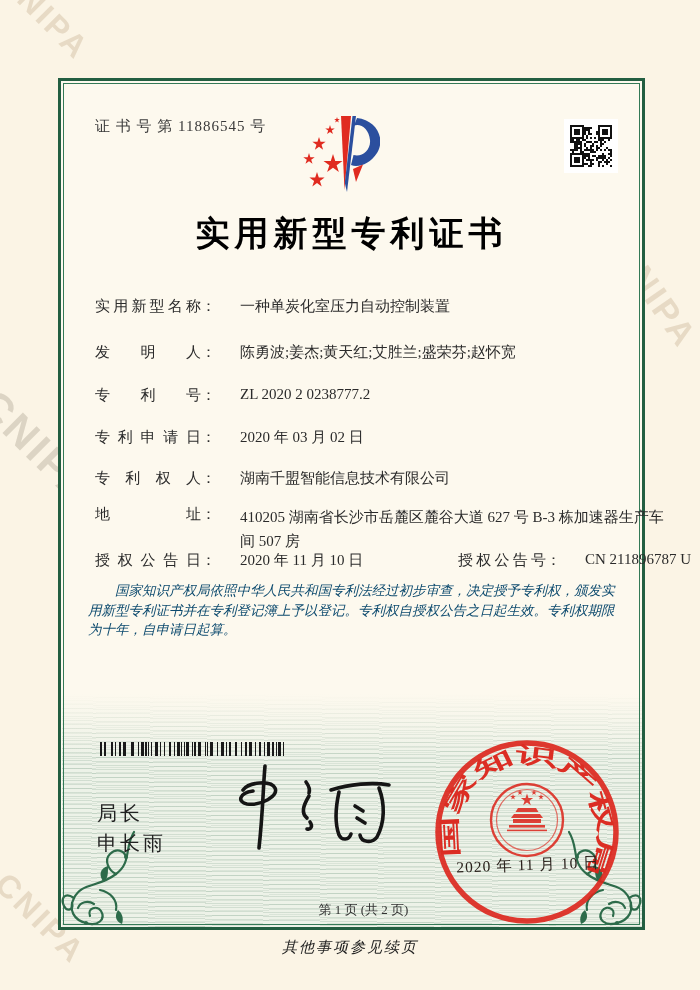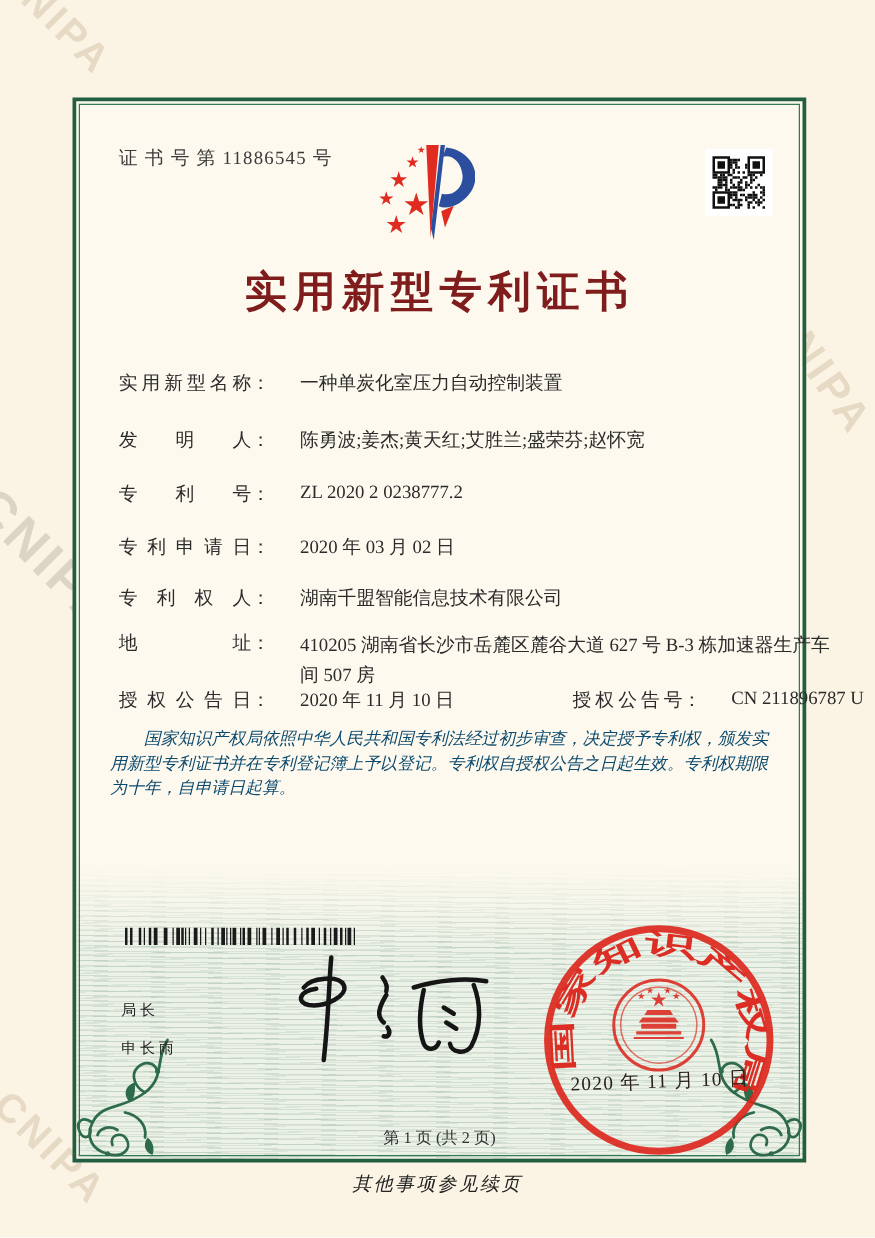--- a/index.html
+++ b/index.html
@@ -26,47 +26,47 @@
     position:absolute;left:62px;top:688px;width:580px;height:70px;
     background:linear-gradient(#fdf9ee 8%, rgba(253,249,238,0));
   }
   .border-outer{position:absolute;left:58px;top:78px;width:581px;height:846px;border:3px solid #235e41;}
   .border-inner{position:absolute;left:2px;top:2px;right:2px;bottom:2px;border:1px solid #347a57;}
   .cert-no{position:absolute;left:95px;top:117px;font-size:15px;color:#3a3a3a;letter-spacing:1px;}
   .logo{position:absolute;left:296px;top:110px;width:84px;height:88px;}
   .qr{position:absolute;left:564px;top:119px;width:54px;height:54px;background:#fff;padding:2px;box-sizing:border-box;}
   .title{
     position:absolute;left:61px;top:211px;width:581px;text-align:center;
-    font-size:34px;font-weight:bold;letter-spacing:5px;color:#7f1d1d;
+    font-size:34px;font-weight:bold;letter-spacing:5px;color:#000000;
   }
   .field-row{position:absolute;left:95px;font-size:15px;white-space:nowrap;}
   .field-label{display:inline-block;width:106px;text-align:justify;text-align-last:justify;vertical-align:top;}
   .field-colon{display:inline-block;vertical-align:top;}
   .field-value{display:inline-block;margin-left:24px;vertical-align:top;}
   .field-row.wrap{white-space:normal;}
   .field-row.wrap .field-value{width:424px;line-height:24px;}
   .grant-no{position:absolute;left:363px;top:0;}
   .grant-no .field-label{width:88px;}
   .paras{
     position:absolute;left:88px;top:581px;width:528px;
     font-size:13.5px;line-height:19.6px;color:#0c4a6e;font-style:italic;
   }
   .paras p{margin:0;text-indent:2em;}
   .barcode{position:absolute;left:100px;top:742px;width:184px;height:14px;}
   .signer{position:absolute;left:97px;font-family:"Liberation Sans","DejaVu Sans",sans-serif;
-    font-size:12px;color:#222;letter-spacing:3px;}
+    font-size:20px;color:#222;letter-spacing:3px;}
   .signer.t1{top:800px;}
   .signer.t2{top:830px;}
   .signature{position:absolute;left:213px;top:760px;width:200px;height:95px;}
   .seal{position:absolute;left:421px;top:726px;width:212px;height:212px;opacity:.95;}
   .seal-date{
     position:absolute;left:428px;top:855px;width:200px;text-align:center;
     font-size:15.5px;color:#2a211c;letter-spacing:1px;transform:rotate(-2deg);
   }
-  .page-no{position:absolute;left:61px;top:901px;width:581px;text-align:center;font-size:13px;color:#333;}
+  .page-no{position:absolute;left:61px;top:901px;width:581px;text-align:center;font-size:13px;color:#333;padding-left:12px;}
   .footer-note{position:absolute;left:0;top:938px;width:700px;text-align:center;
     font-size:15px;font-style:italic;color:#222;letter-spacing:2px;}
   .ornament{position:absolute;width:80px;height:100px;}
   .ornament.bl{left:60px;top:830px;}
   .ornament.br{left:563px;top:830px;transform:scaleX(-1);}
   .defs{position:absolute;width:0;height:0;overflow:hidden;}
 </style>
 </head>
 <body>
 

